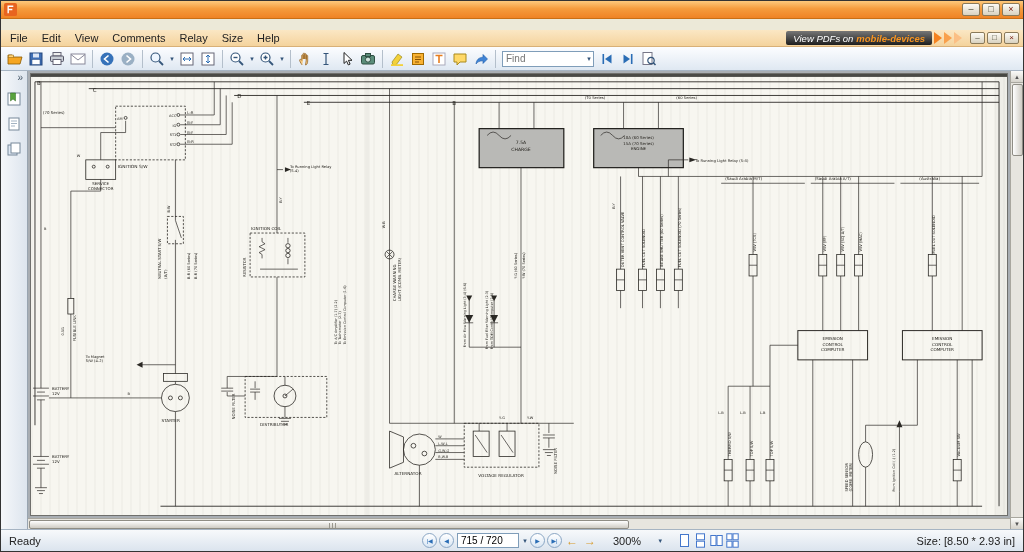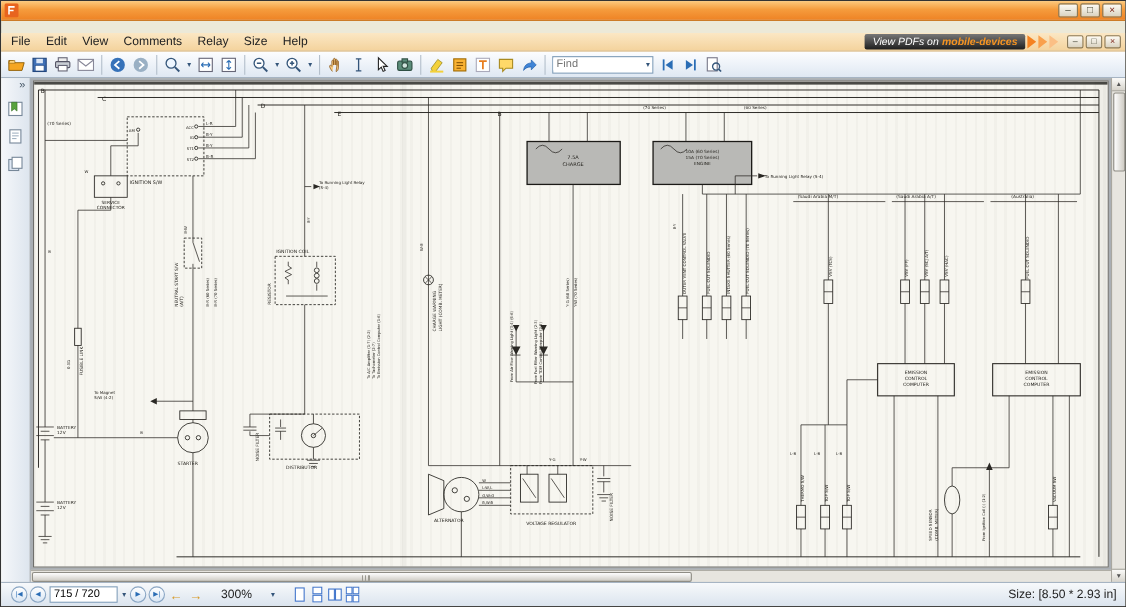--- a/index.html
+++ b/index.html
@@ -491,20 +491,21 @@
           <span>▲</span>
         </span>
       <div class="vthumb"></div>
       <span class="varrow bottom">
           <span>▼</span>
         </span>
     </div>
   </div>
 
   <div class="status">
+    <span class="st-ready">Ready</span>
     <span class="navc">
         <span>|◀</span>
       </span>
     <span class="navc">
         <span>◀</span>
       </span>
     <input class="pageinput" value="715 / 720" style="">
     <span class="caret">▾</span>
     <span class="navc">
         <span>▶</span>

